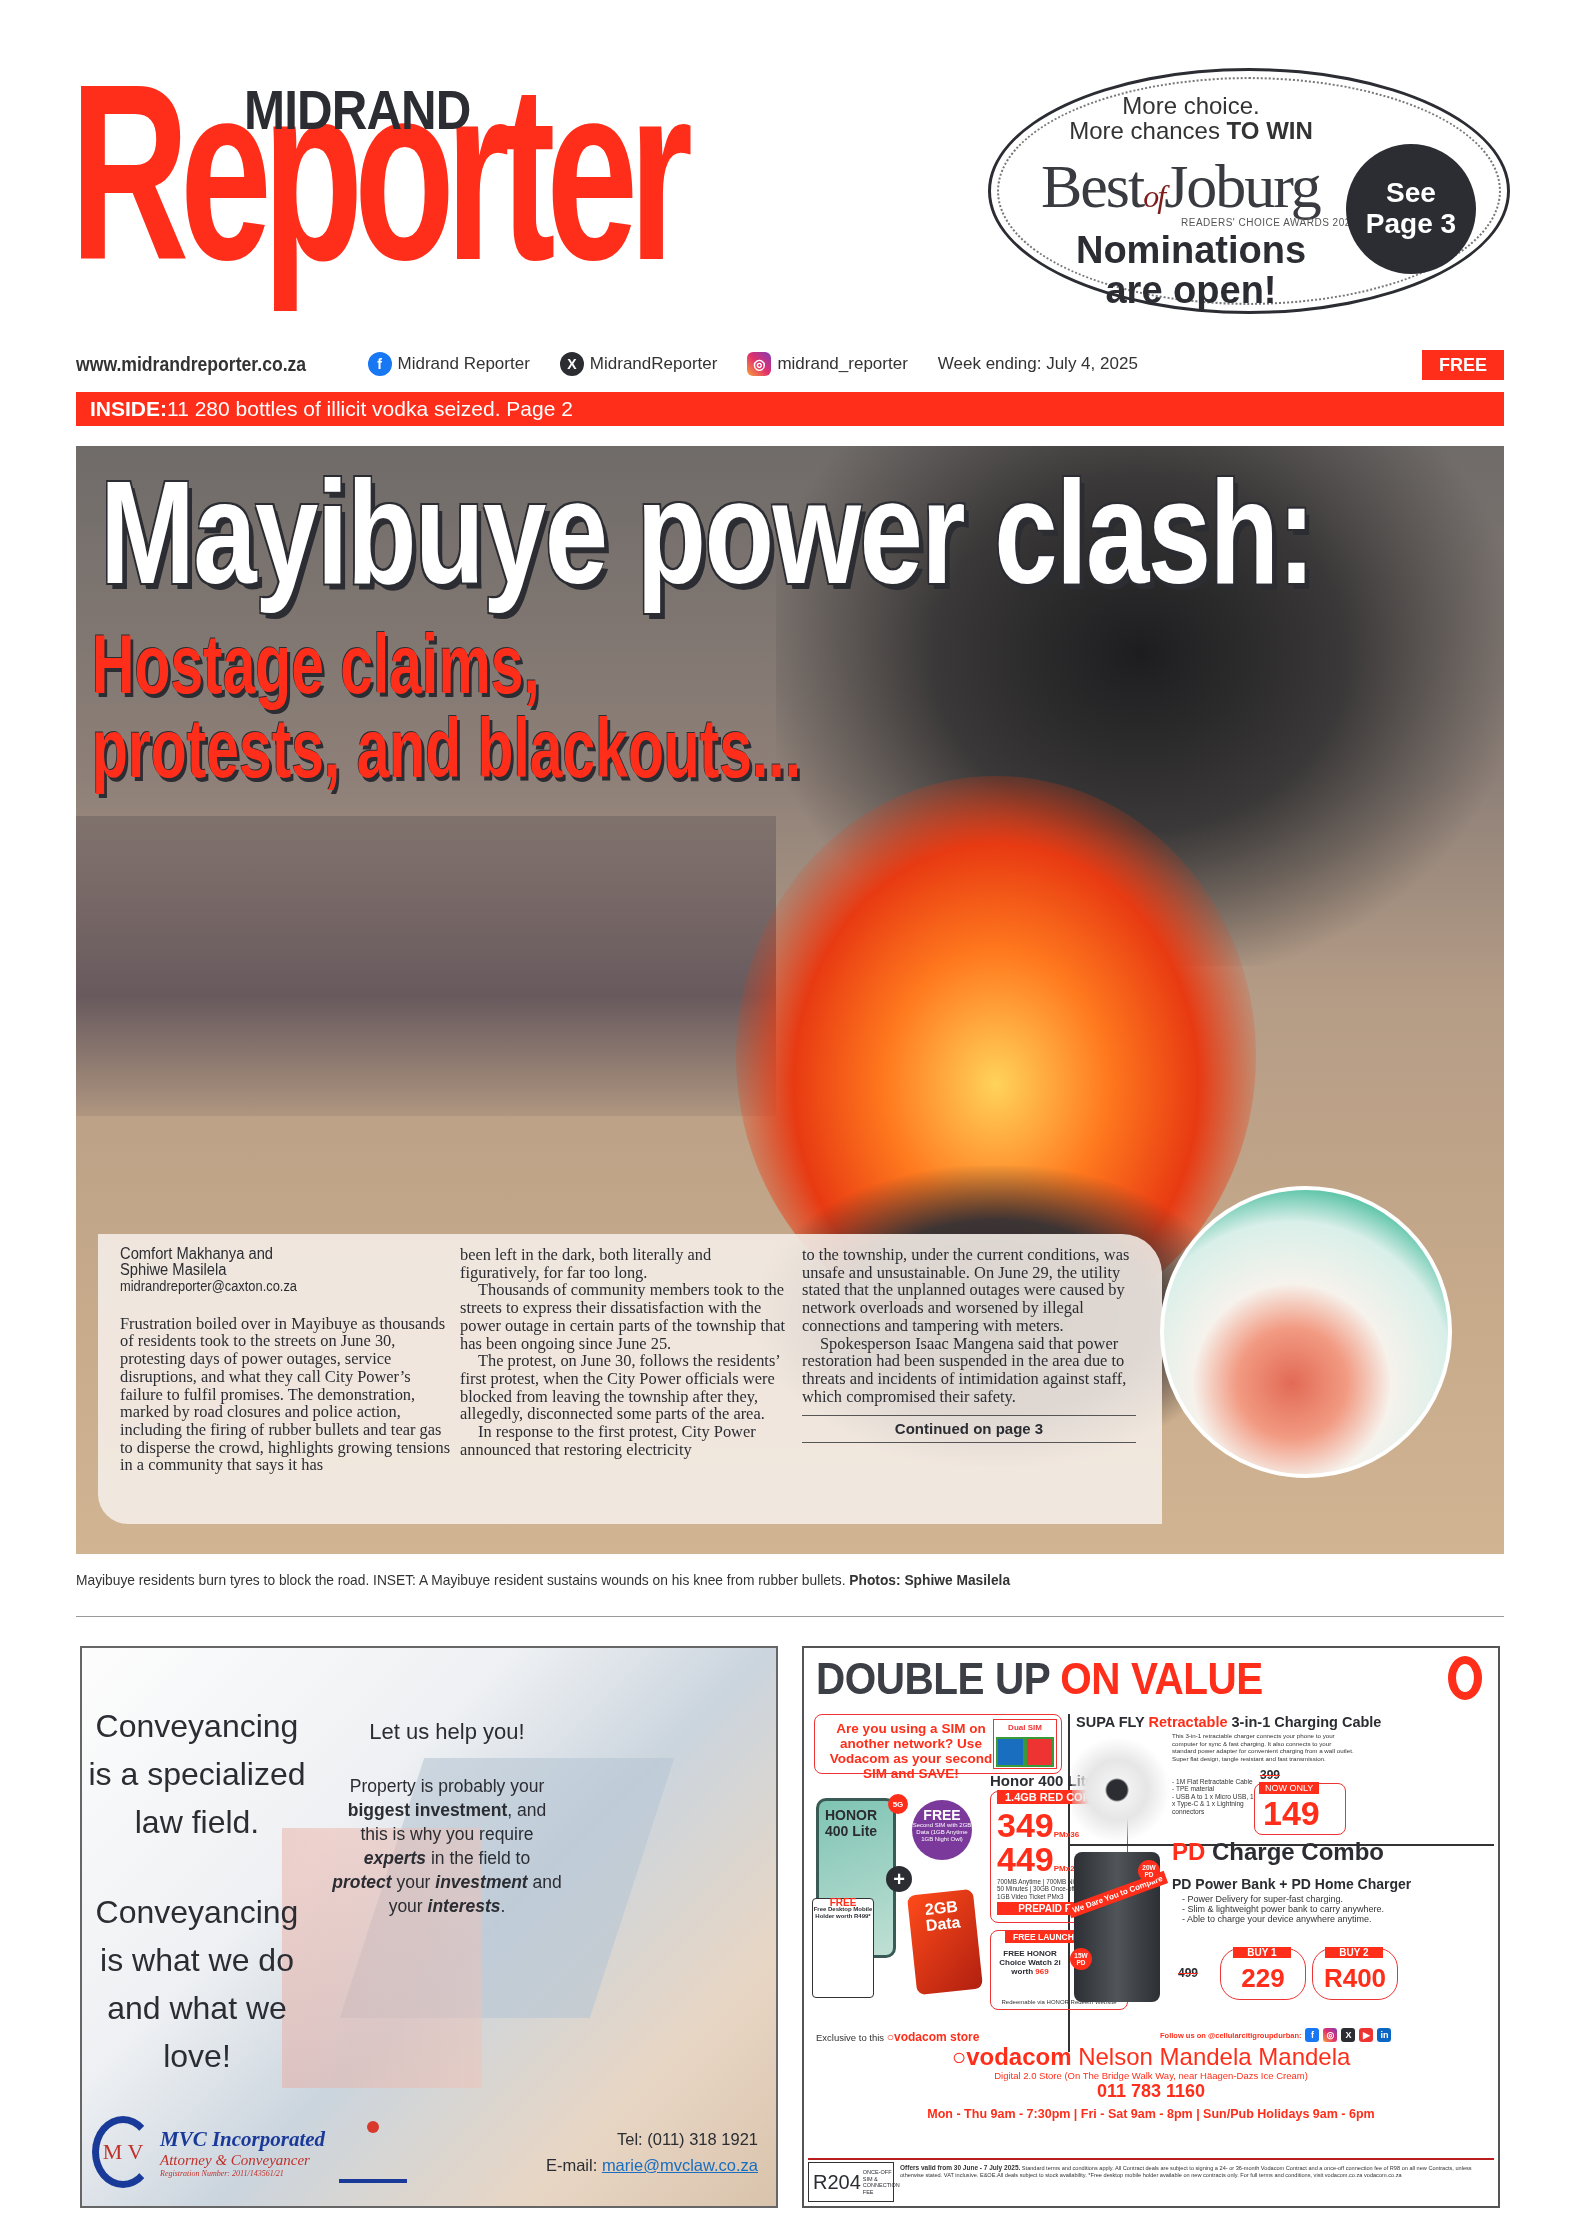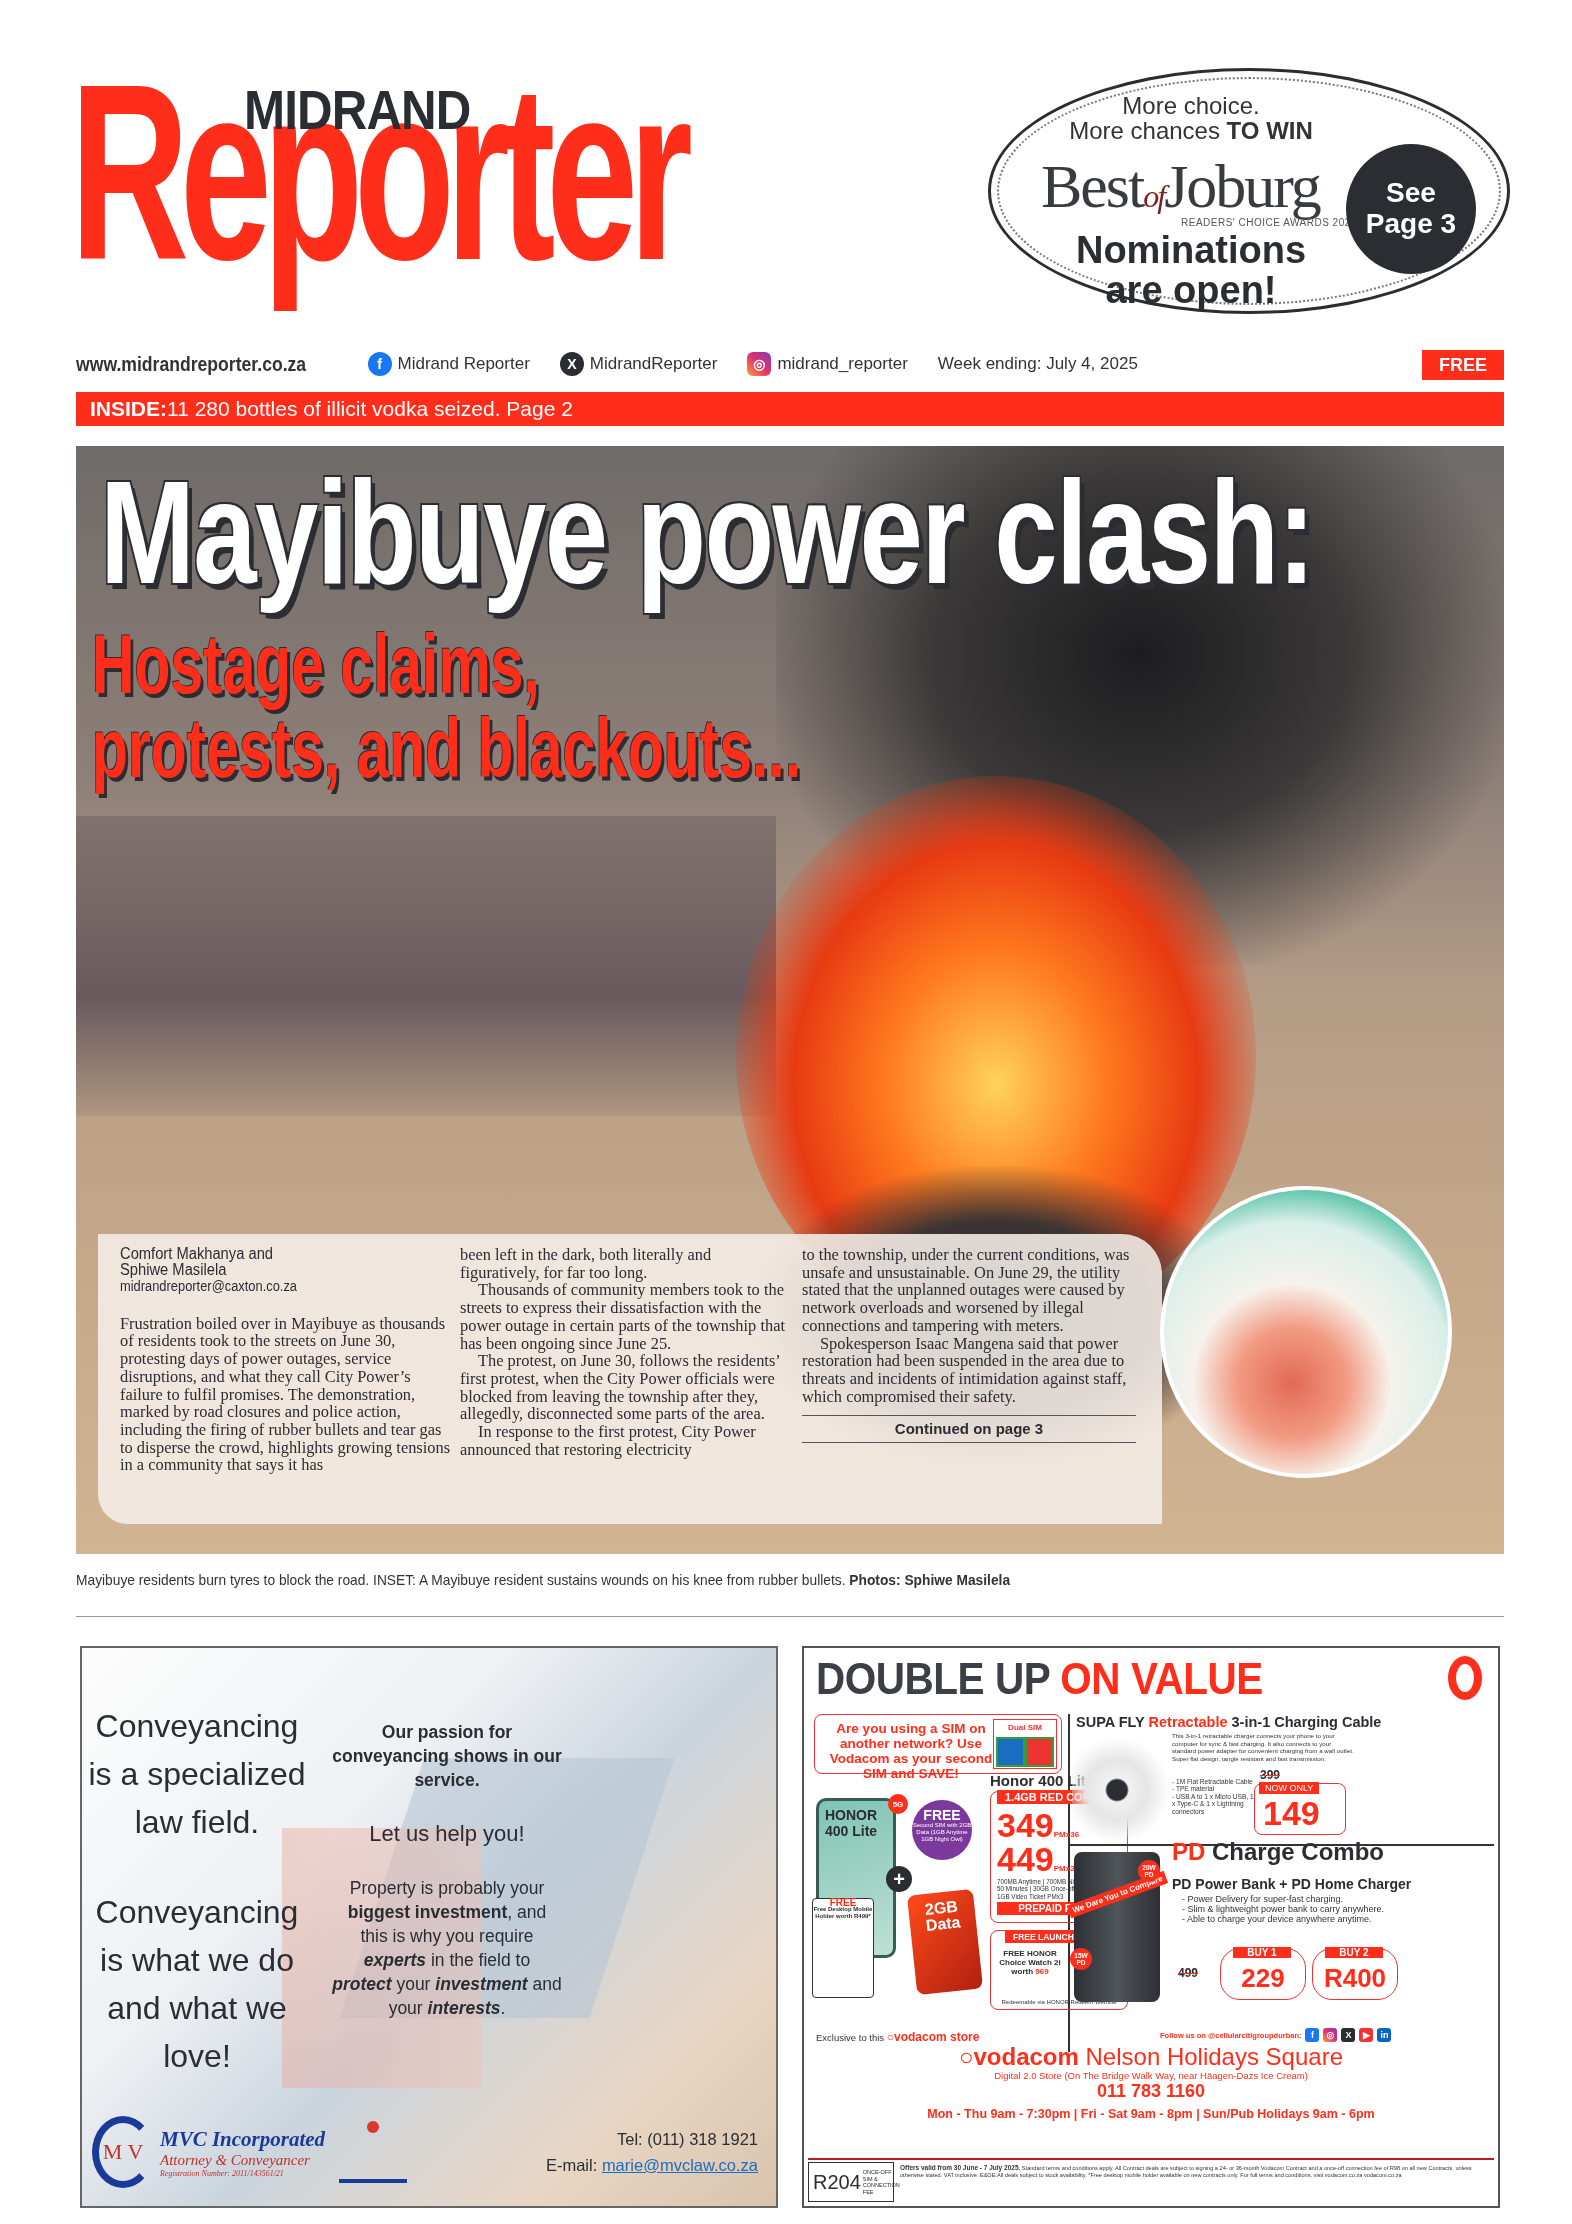--- a/index.html
+++ b/index.html
@@ -204,21 +204,20 @@
 <div class="abs rule"></div>
 
 <div class="abs conv">
   <div class="roof"></div>
   <div class="house"></div>
   <div class="left">
     <p style="margin-bottom:42px">Conveyancing is a specialized law field.</p>
     <p>Conveyancing is what we do and what we love!</p>
   </div>
   <div class="right">
-    <p style="font-weight:bold;margin-bottom:30px">Our passion for conveyancing shows in our service.</p>
     <p style="font-size:22px;margin-bottom:30px">Let us help you!</p>
     <p><span>Property is probably your </span><b>biggest investment</b><span>, and this is why you require </span><b><i>experts</i></b><span> in the field to </span><b><i>protect</i></b><span> your </span><b><i>investment</i></b><span> and your </span><b><i>interests</i></b><span>.</span></p>
   </div>
   <div class="mvc">
     <div class="mvc-logo">M V</div>
     <div class="mvc-text">
       <div class="n">MVC Incorporated</div>
       <div class="a">Attorney &amp; Conveyancer</div>
       <div class="r">Registration Number: 2011/143561/21</div>
     </div>
@@ -307,21 +306,21 @@
   <div class="excl"><span style="color:#333;font-weight:normal;font-size:9.5px">Exclusive to this </span><span>○</span><span>vodacom store</span></div>
   <div class="follow">
     <span>Follow us on @cellularcitigroupdurban:</span>
     <span class="s" style="background:#1877f2">f</span>
     <span class="s" style="background:linear-gradient(45deg,#f9a13a,#e1306c,#833ab4)">◎</span>
     <span class="s" style="background:#2b2d33">X</span>
     <span class="s" style="background:#e33">▶</span>
     <span class="s" style="background:#0a66c2">in</span>
   </div>
   <div class="store">
-    <div class="n"><b>○</b><b>vodacom</b><span> Nelson Holidays Square</span></div>
+    <div class="n"><b>○</b><b>vodacom</b><span> Nelson Mandela Mandela</span></div>
     <div class="addr">Digital 2.0 Store (On The Bridge Walk Way, near Häagen-Dazs Ice Cream)</div>
     <div class="tel">011 783 1160</div>
     <div class="hrs">Mon - Thu 9am - 7:30pm | Fri - Sat 9am - 8pm | Sun/Pub Holidays 9am - 6pm</div>
   </div>
   <div class="fine">
     <div class="feebox">
         <span class="a">R204</span>
         <span class="t">ONCE-OFF SIM &amp; CONNECTION FEE</span>
       </div>
     <div class="terms"><b>Offers valid from 30 June - 7 July 2025.</b><span> Standard terms and conditions apply. All Contract deals are subject to signing a 24- or 36-month Vodacom Contract and a once-off connection fee of R98 on all new Contracts, unless otherwise stated. VAT inclusive. E&amp;OE.All deals subject to stock availability. *Free desktop mobile holder available on new contracts only. For full terms and conditions, visit vodacom.co.za vodacom.co.za</span></div>

